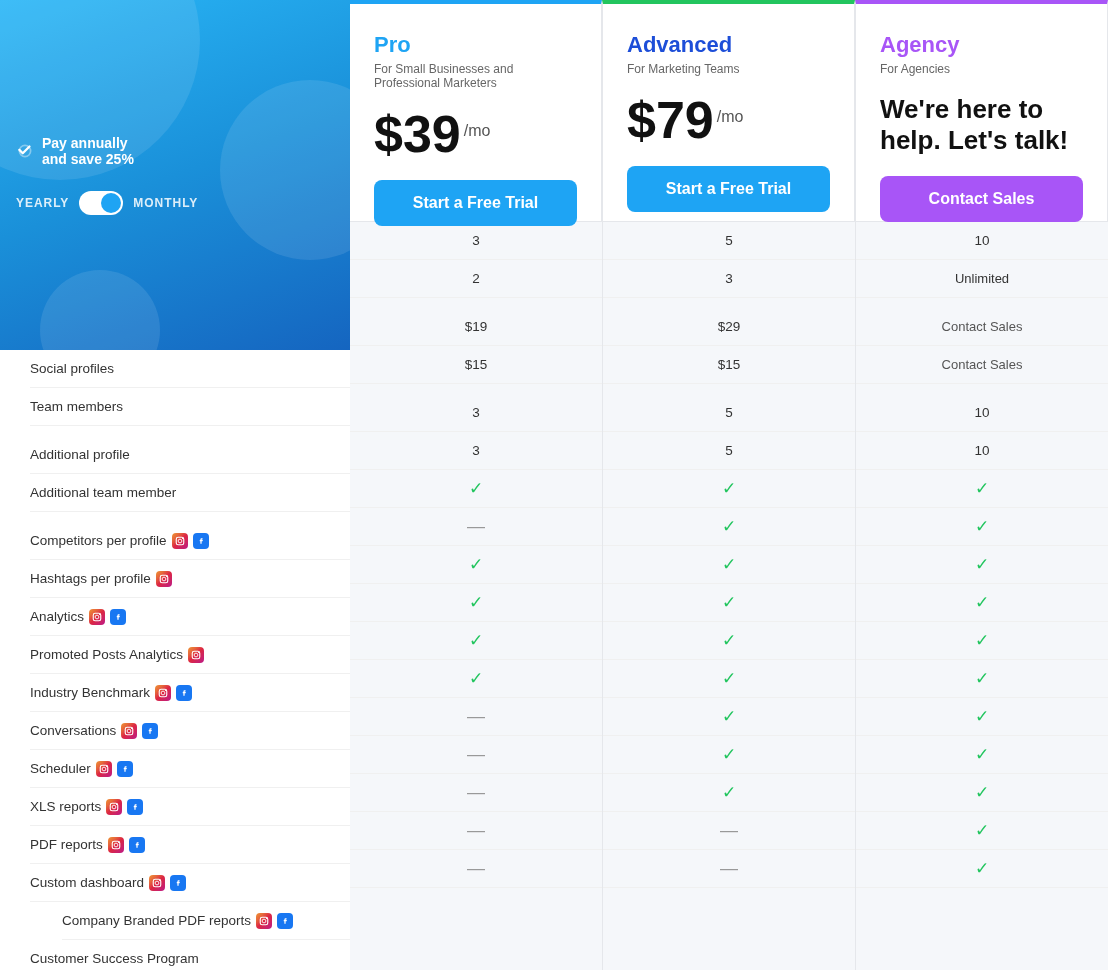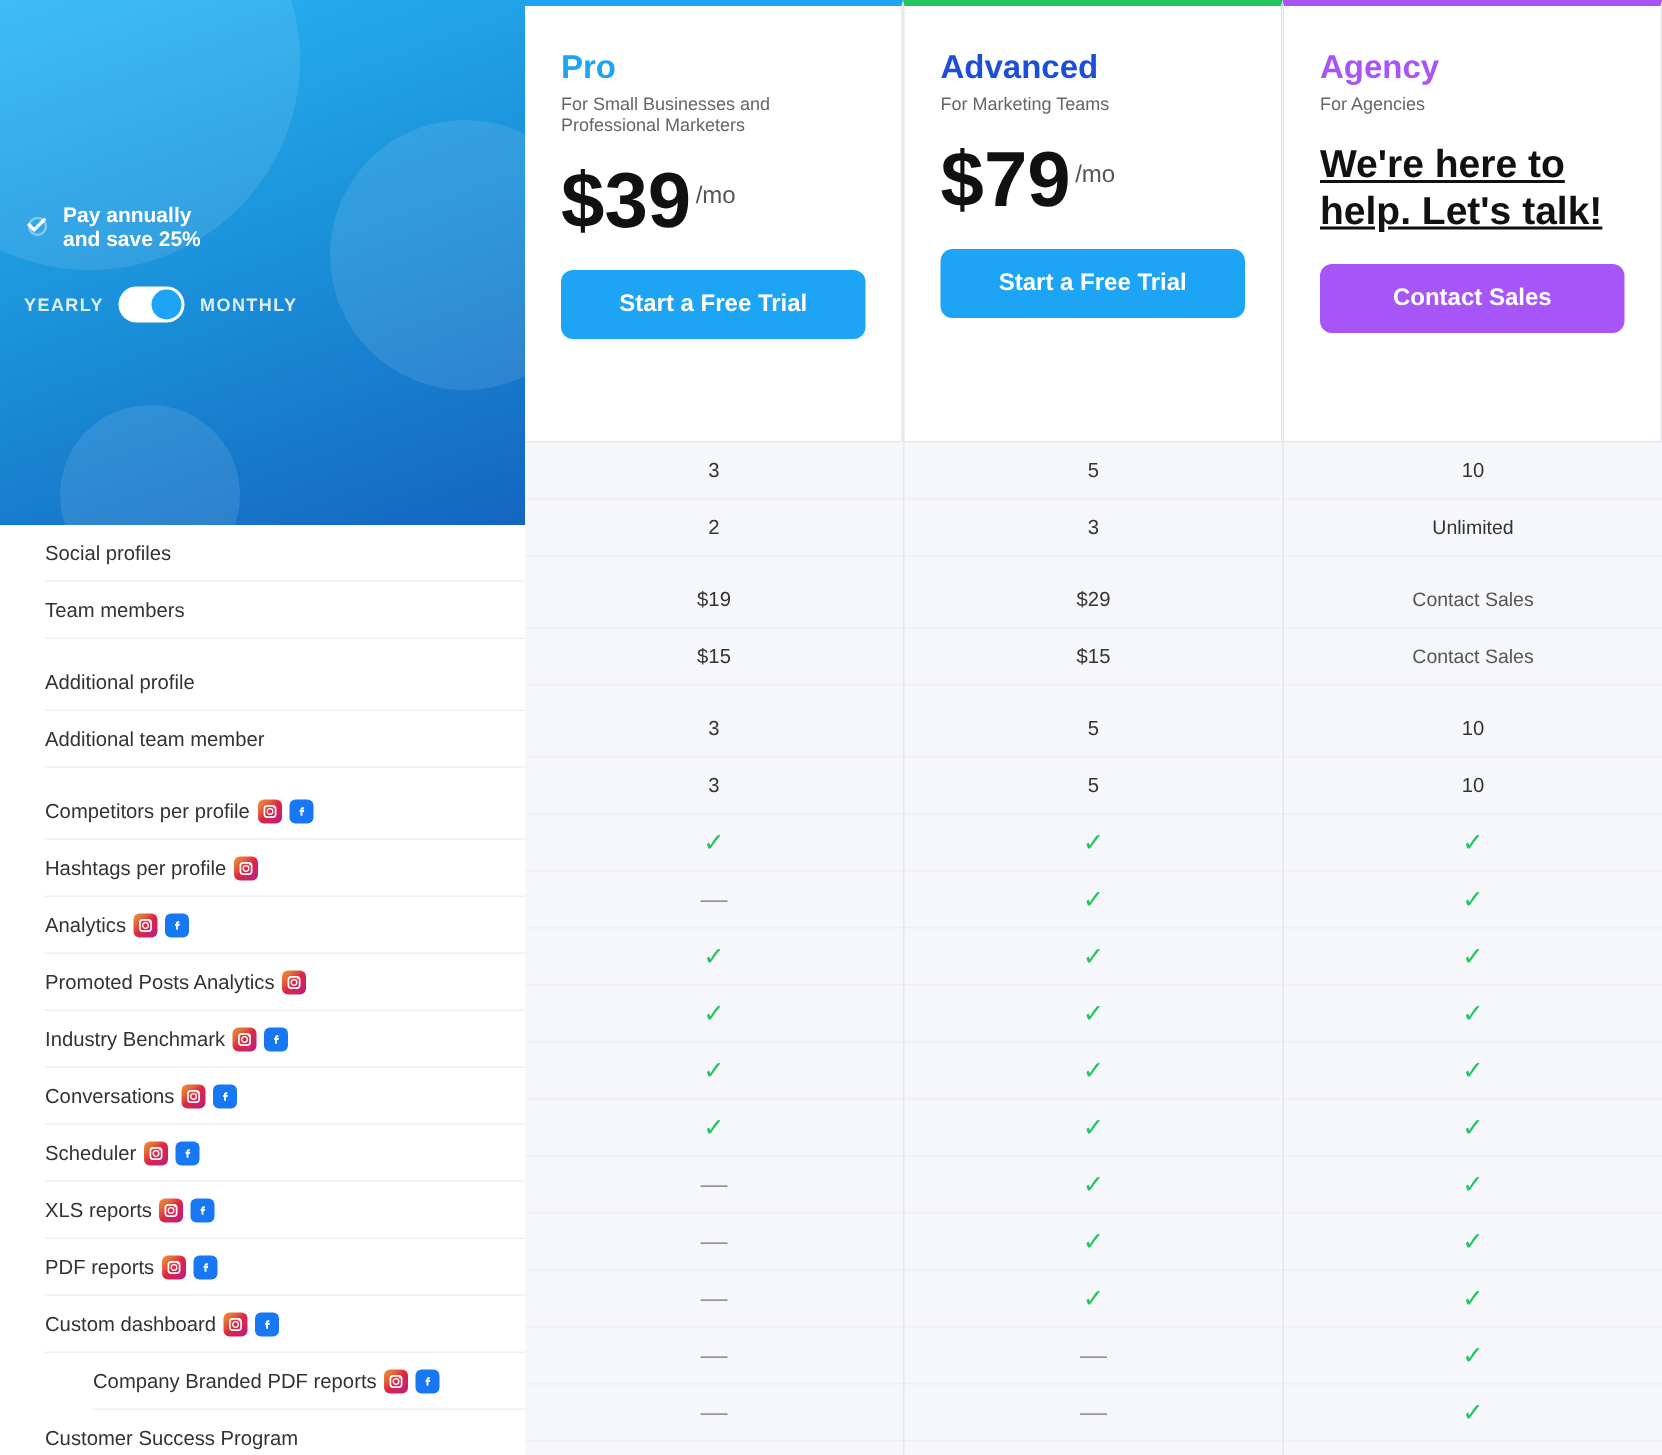--- a/index.html
+++ b/index.html
@@ -37,21 +37,21 @@
     .plan-name.pro { color: #1ea4f4; }
     .plan-name.advanced { color: #1d4ed8; }
     .plan-name.agency { color: #a855f7; }
 
     .plan-tagline { font-size: 12px; color: #666; margin-bottom: 18px; }
 
     .plan-price { display: flex; align-items: center; margin-bottom: 20px; }
     .price-amount { font-size: 52px; font-weight: 900; color: #111; line-height: 1; }
     .price-suffix { font-size: 16px; color: #555; margin-bottom: 6px; margin-left: 3px; }
 
-    .agency-tagline { font-size: 26px; font-weight: 900; color: #111; line-height: 1.2; margin-bottom: 20px; margin-top: 10px; text-decoration: underline; }
+    .agency-tagline { font-size: 26px; font-weight: 900; color: #111; line-height: 1.2; margin-bottom: 20px; margin-top: 10px; }
 
     .cta-btn {
       display: block; width: 100%; padding: 14px 0;
       border: none; border-radius: 8px; font-size: 16px; font-weight: 700;
       cursor: pointer; text-align: center; text-decoration: none;
     }
     .cta-btn.blue { background: #1ea4f4; color: #fff; }
     .cta-btn.purple { background: #a855f7; color: #fff; }
 
     .values-col {
@@ -111,21 +111,21 @@
     }
 
     .right-col {
       flex: 1;
       display: flex;
       flex-direction: column;
     }
 
     .right-cards {
       display: flex;
-      height: 295px;
+      height: 222px;
     }
 
     .right-values {
       flex: 1;
       display: flex;
     }
 
     .feature-label {
       font-size: 13.5px; color: #333;
       display: flex; align-items: center; gap: 5px;

